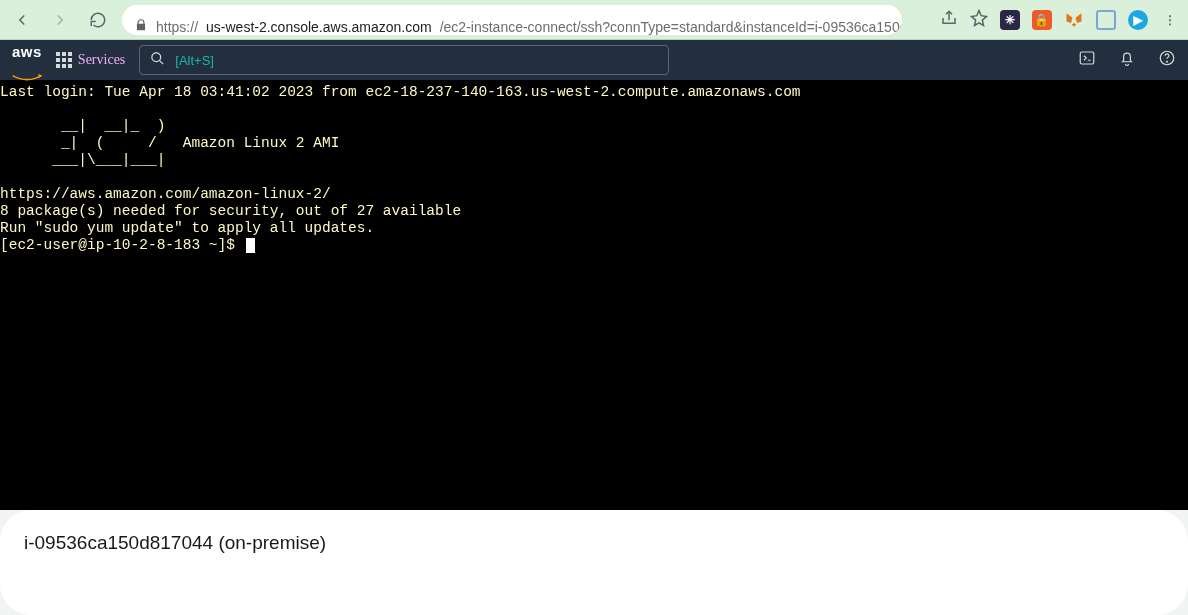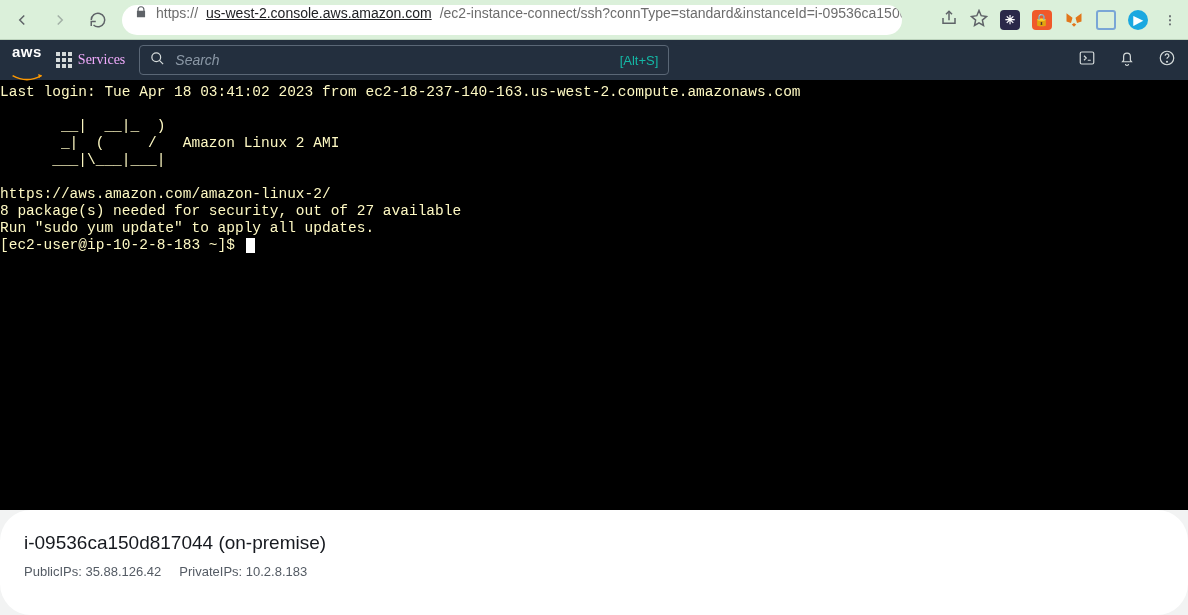--- a/index.html
+++ b/index.html
@@ -23,30 +23,30 @@
     color: #5f6368;
   }
   .chrome-btn svg { width: 18px; height: 18px; stroke: #5f6368; }
   .addr-bar {
     flex: 0 0 auto;
     width: 780px;
     height: 30px;
     background: #fff;
     border-radius: 16px;
     display: flex;
-    align-items: flex-start;
+    align-items: flex-end;
     padding: 0 12px;
     gap: 8px;
     font-size: 14px;
     color: #202124;
     overflow: hidden;
     white-space: nowrap;
   }
   .addr-bar .lock-icon svg { width: 14px; height: 14px; fill: #5f6368; }
-  .addr-host { color: #202124; text-decoration: underline; }
+  .addr-host { color: #202124; }
   .addr-path { color: #6d6d6d; }
   .chrome-right {
     margin-left: auto;
     display: flex;
     align-items: center;
     gap: 12px;
   }
   .chrome-right .ext-icon {
     width: 20px; height: 20px;
     display:flex; align-items:center; justify-content:center;
@@ -229,21 +229,20 @@
       </span>
     <span>Services</span>
   </div>
   <div class="aws-search">
     <span class="mag">
       <svg viewBox="0 0 24 24">
           <circle cx="10" cy="10" r="7"></circle>
           <path d="M21 21l-6-6"></path>
         </svg>
     </span>
-    <span class="placeholder">Search</span>
     <span class="shortcut">[Alt+S]</span>
   </div>
   <div class="aws-nav-right">
     <span class="nav-ic">
       <svg viewBox="0 0 24 24">
           <rect x="3" y="4" width="18" height="16" rx="2"></rect>
           <path d="M8 9l3 3-3 3M13 15h4"></path>
         </svg>
     </span>
     <span class="nav-ic">
@@ -267,17 +266,13 @@
 <span>       _|  (     /   Amazon Linux 2 AMI</span>
 <span>      ___|\___|___|</span>
 
 <span>https://aws.amazon.com/amazon-linux-2/</span>
 <span>8 package(s) needed for security, out of 27 available</span>
 <span>Run "sudo yum update" to apply all updates.</span>
 <span>[ec2-user@ip-10-2-8-183 ~]$ </span><span class="cursor"></span></div>
 
 <div class="footer">
   <div class="footer-title">i-09536ca150d817044 (on-premise)</div>
-  <div class="footer-ips">
-    <span>PublicIPs: 35.88.126.42</span>
-    <span>PrivateIPs: 10.2.8.183</span>
-  </div>
 </div>
 
 </body></html>

